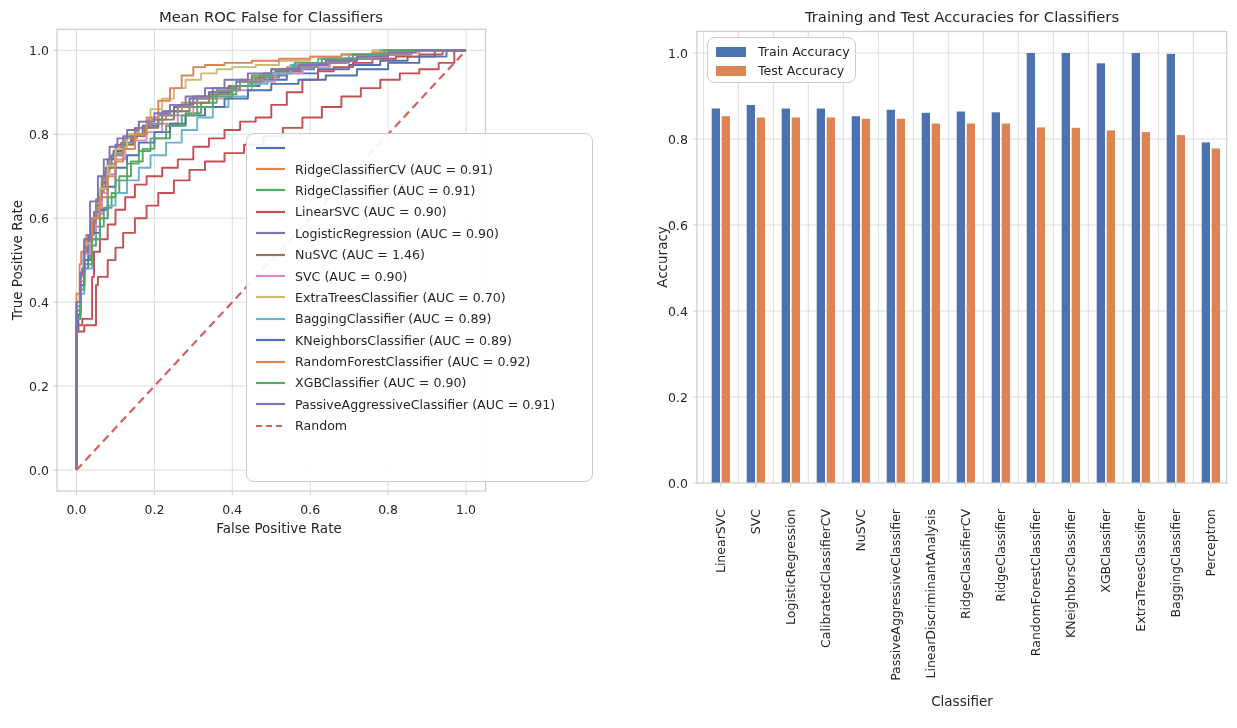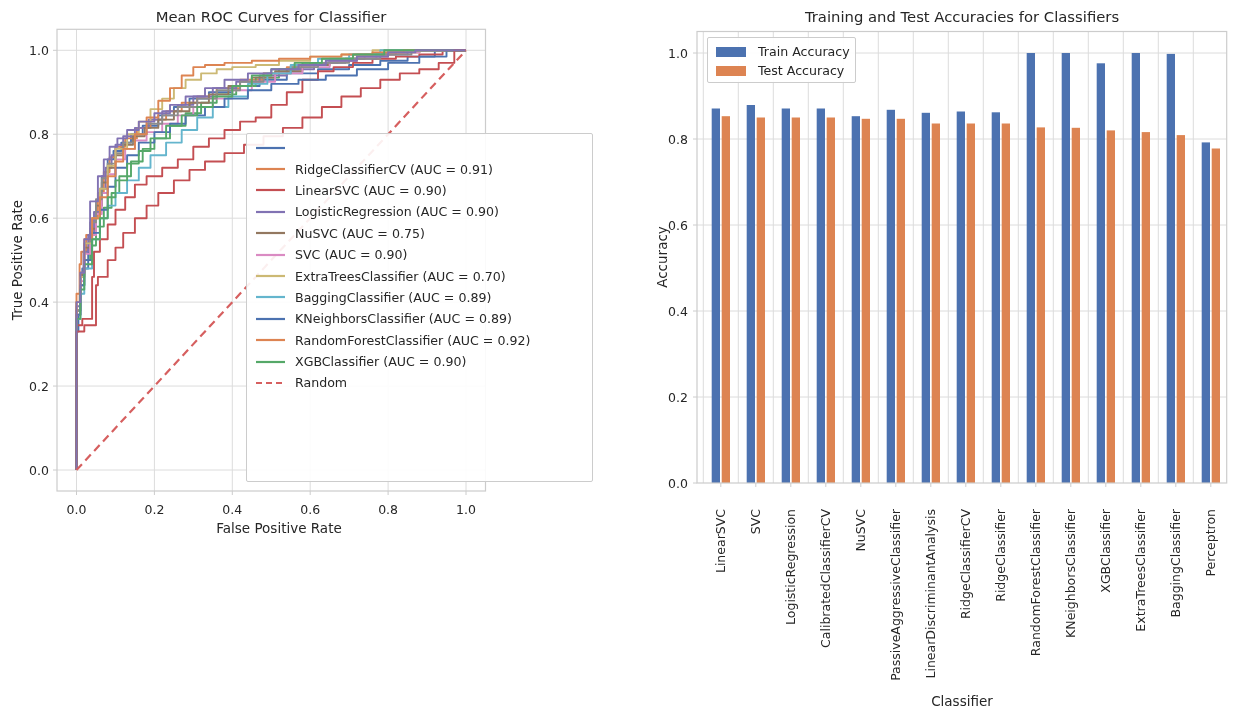--- a/index.html
+++ b/index.html
@@ -11,38 +11,38 @@
   .panel.left{left:0;width:640px;height:728px;}
   .panel.right{left:640px;width:597px;height:728px;}
   .chart-title{position:absolute;text-align:center;font-size:14.8px;color:#262626;white-space:nowrap;}
   .axis-label{position:absolute;font-size:13.5px;color:#262626;text-align:center;white-space:nowrap;}
   .ylab-wrap{position:absolute;transform:translate(-50%,-50%) rotate(-90deg);white-space:nowrap;font-size:13.5px;}
   svg text{font-family:"DejaVu Sans","Liberation Sans",sans-serif;}
   svg .tick{font-size:12.5px;fill:#262626;}
   svg .cat{font-size:12.5px;fill:#262626;}
   .legend{
     position:absolute;background:rgba(255,255,255,0.9);border:1px solid #cccccc;
-    border-radius:2px;box-sizing:border-box;font-size:12.6px;color:#262626;
+    border-radius:8px;box-sizing:border-box;font-size:12.6px;color:#262626;
   }
   .legend-row{display:flex;align-items:center;}
   .roc-legend-box{left:246px;top:133px;width:347px;height:349px;padding:3px 6px 3px 8px;}
   .roc-legend-box .legend-row{height:21.4px;}
   .bar-legend-box{left:67px;top:37px;width:149px;height:46px;padding:4px 6px 4px 8px;}
   .bar-legend-box .legend-row{height:19px;}
   .swatch{flex:0 0 auto;margin-right:9px;display:block;}
   .patch{flex:0 0 auto;width:30px;height:10px;margin-right:12px;}
   .legend-label{white-space:nowrap;}
 </style>
 </head>
 <body>
 
 <div class="figure">
 
   <section class="panel left">
-    <div class="chart-title" style="left:57px;top:8px;width:428px;">Mean ROC Curves for Classifier</div>
+    <div class="chart-title" style="left:57px;top:8px;width:428px;">Mean ROC False for Classifiers</div>
     <svg id="roc-svg" width="640" height="545" style="position:absolute;left:0;top:0;">
         <rect x="57" y="29.3" width="428.5" height="461.7" fill="#ffffff" stroke="none"></rect>
         <line x1="76.5" y1="29.3" x2="76.5" y2="491" stroke="#dcdcdc" stroke-width="1"></line>
         <line x1="154.4" y1="29.3" x2="154.4" y2="491" stroke="#dcdcdc" stroke-width="1"></line>
         <line x1="232.3" y1="29.3" x2="232.3" y2="491" stroke="#dcdcdc" stroke-width="1"></line>
         <line x1="310.2" y1="29.3" x2="310.2" y2="491" stroke="#dcdcdc" stroke-width="1"></line>
         <line x1="388.1" y1="29.3" x2="388.1" y2="491" stroke="#dcdcdc" stroke-width="1"></line>
         <line x1="466" y1="29.3" x2="466" y2="491" stroke="#dcdcdc" stroke-width="1"></line>
         <line x1="57" y1="470" x2="485.5" y2="470" stroke="#dcdcdc" stroke-width="1"></line>
         <line x1="57" y1="386.06" x2="485.5" y2="386.06" stroke="#dcdcdc" stroke-width="1"></line>
@@ -101,35 +101,41 @@
           </svg>
         </div>
         <div class="legend-row">
           <svg width="31" height="6" class="swatch">
             <line x1="1" y1="3" x2="30" y2="3" stroke="#dd8452" stroke-width="2.2"></line>
           </svg>
           <span class="legend-label">RidgeClassifierCV (AUC = 0.91)</span>
         </div>
         <div class="legend-row">
           <svg width="31" height="6" class="swatch">
+            <line x1="1" y1="3" x2="30" y2="3" stroke="#55a868" stroke-width="2.2"></line>
+          </svg>
+          <span class="legend-label">RidgeClassifier (AUC = 0.91)</span>
+        </div>
+        <div class="legend-row">
+          <svg width="31" height="6" class="swatch">
             <line x1="1" y1="3" x2="30" y2="3" stroke="#c44e52" stroke-width="2.2"></line>
           </svg>
           <span class="legend-label">LinearSVC (AUC = 0.90)</span>
         </div>
         <div class="legend-row">
           <svg width="31" height="6" class="swatch">
             <line x1="1" y1="3" x2="30" y2="3" stroke="#8172b3" stroke-width="2.2"></line>
           </svg>
           <span class="legend-label">LogisticRegression (AUC = 0.90)</span>
         </div>
         <div class="legend-row">
           <svg width="31" height="6" class="swatch">
             <line x1="1" y1="3" x2="30" y2="3" stroke="#937860" stroke-width="2.2"></line>
           </svg>
-          <span class="legend-label">NuSVC (AUC = 0.75)</span>
+          <span class="legend-label">NuSVC (AUC = 1.46)</span>
         </div>
         <div class="legend-row">
           <svg width="31" height="6" class="swatch">
             <line x1="1" y1="3" x2="30" y2="3" stroke="#da8bc3" stroke-width="2.2"></line>
           </svg>
           <span class="legend-label">SVC (AUC = 0.90)</span>
         </div>
         <div class="legend-row">
           <svg width="31" height="6" class="swatch">
             <line x1="1" y1="3" x2="30" y2="3" stroke="#ccb974" stroke-width="2.2"></line>
@@ -152,20 +158,26 @@
           <svg width="31" height="6" class="swatch">
             <line x1="1" y1="3" x2="30" y2="3" stroke="#dd8452" stroke-width="2.2"></line>
           </svg>
           <span class="legend-label">RandomForestClassifier (AUC = 0.92)</span>
         </div>
         <div class="legend-row">
           <svg width="31" height="6" class="swatch">
             <line x1="1" y1="3" x2="30" y2="3" stroke="#55a868" stroke-width="2.2"></line>
           </svg>
           <span class="legend-label">XGBClassifier (AUC = 0.90)</span>
+        </div>
+        <div class="legend-row">
+          <svg width="31" height="6" class="swatch">
+            <line x1="1" y1="3" x2="30" y2="3" stroke="#8172b3" stroke-width="2.2"></line>
+          </svg>
+          <span class="legend-label">PassiveAggressiveClassifier (AUC = 0.91)</span>
         </div>
         <div class="legend-row">
           <svg width="31" height="6" class="swatch">
             <line x1="1" y1="3" x2="30" y2="3" stroke="#d65f5f" stroke-width="2.2" stroke-dasharray="6 4"></line>
           </svg>
           <span class="legend-label">Random</span>
         </div>
       </div>
   </section>
 

